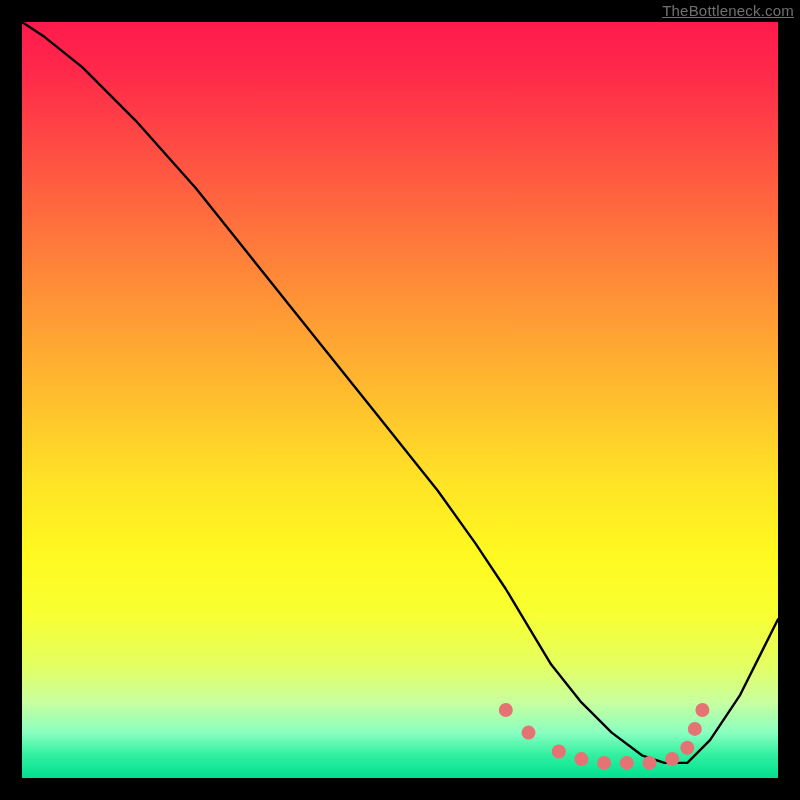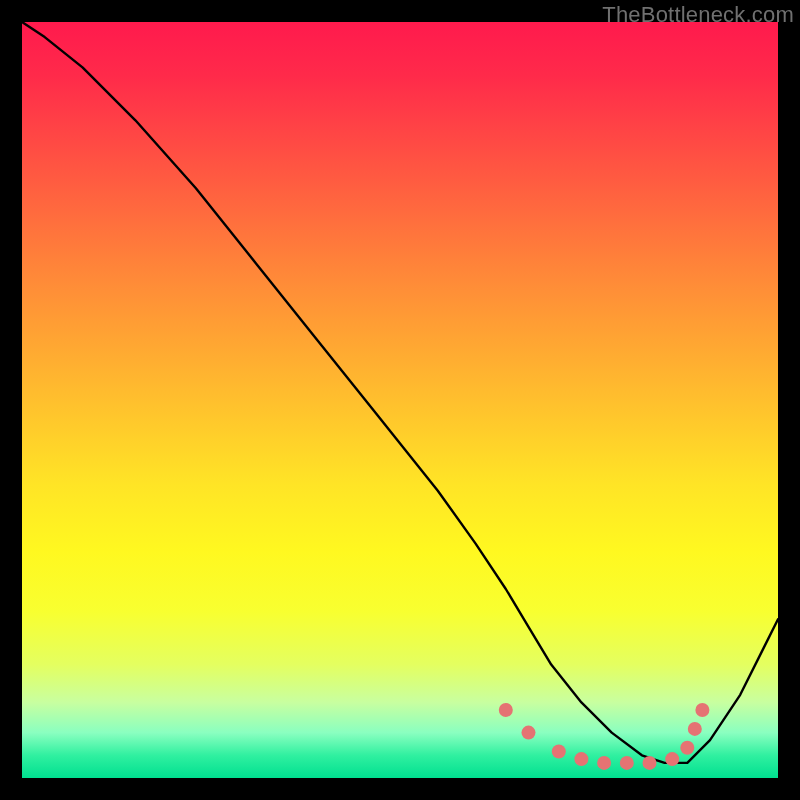--- a/index.html
+++ b/index.html
@@ -40,24 +40,25 @@
       #8affc0 94%,
       #30f0a0 97%,
       #00e090 100%
     );
   }
   .watermark {
     position: absolute;
     top: 2px;
     right: 6px;
     color: #707070;
-    font-size: 22px;
+    font-size: 15px;
     font-weight: 500;
     letter-spacing: 0.2px;
     user-select: none;
+    text-decoration: underline;
   }
   svg.curve {
     position: absolute;
     left: 0;
     top: 0;
     width: 756px;
     height: 756px;
     overflow: visible;
   }
   .curve-path {

